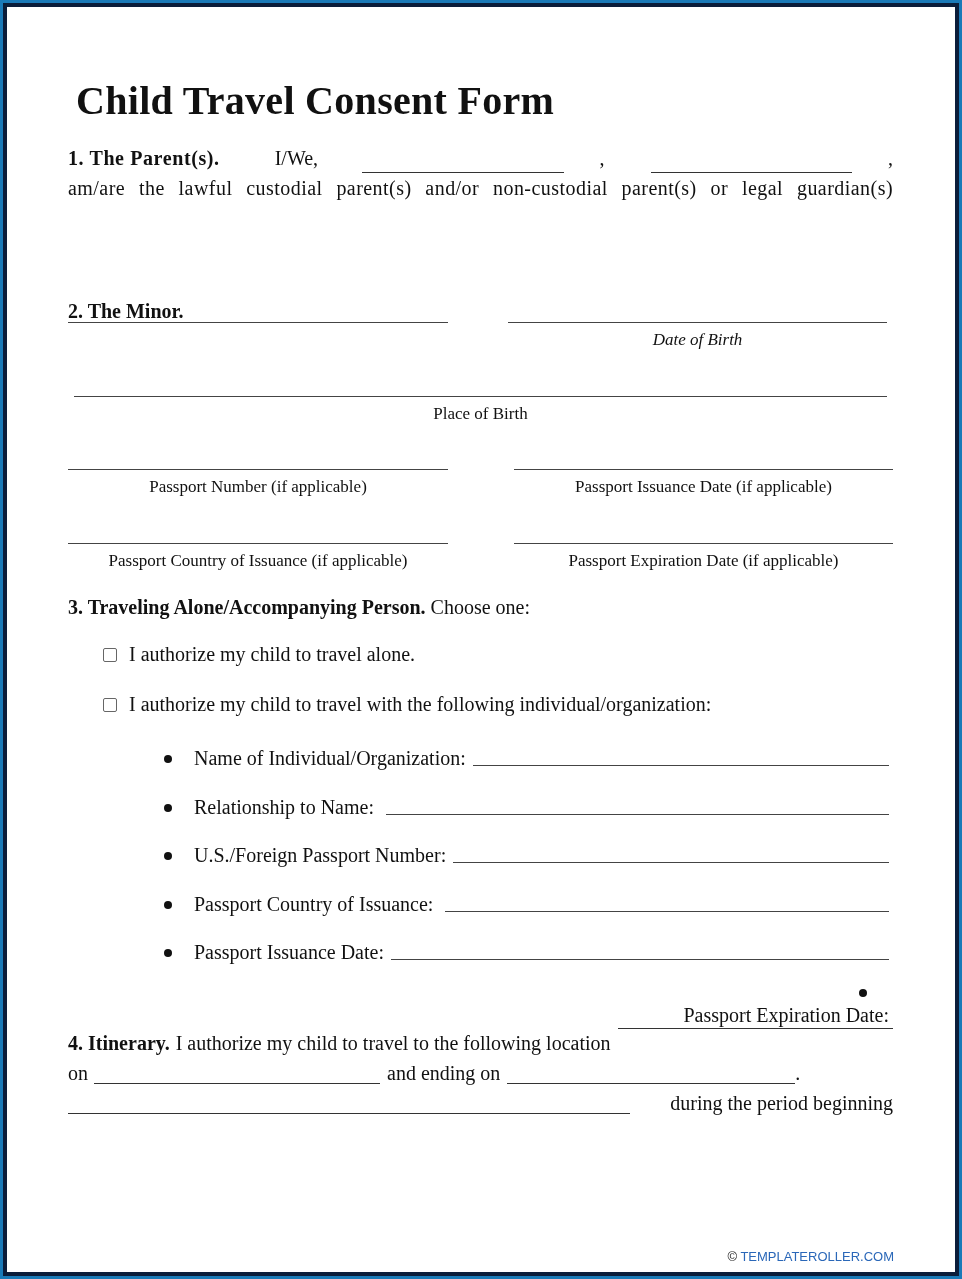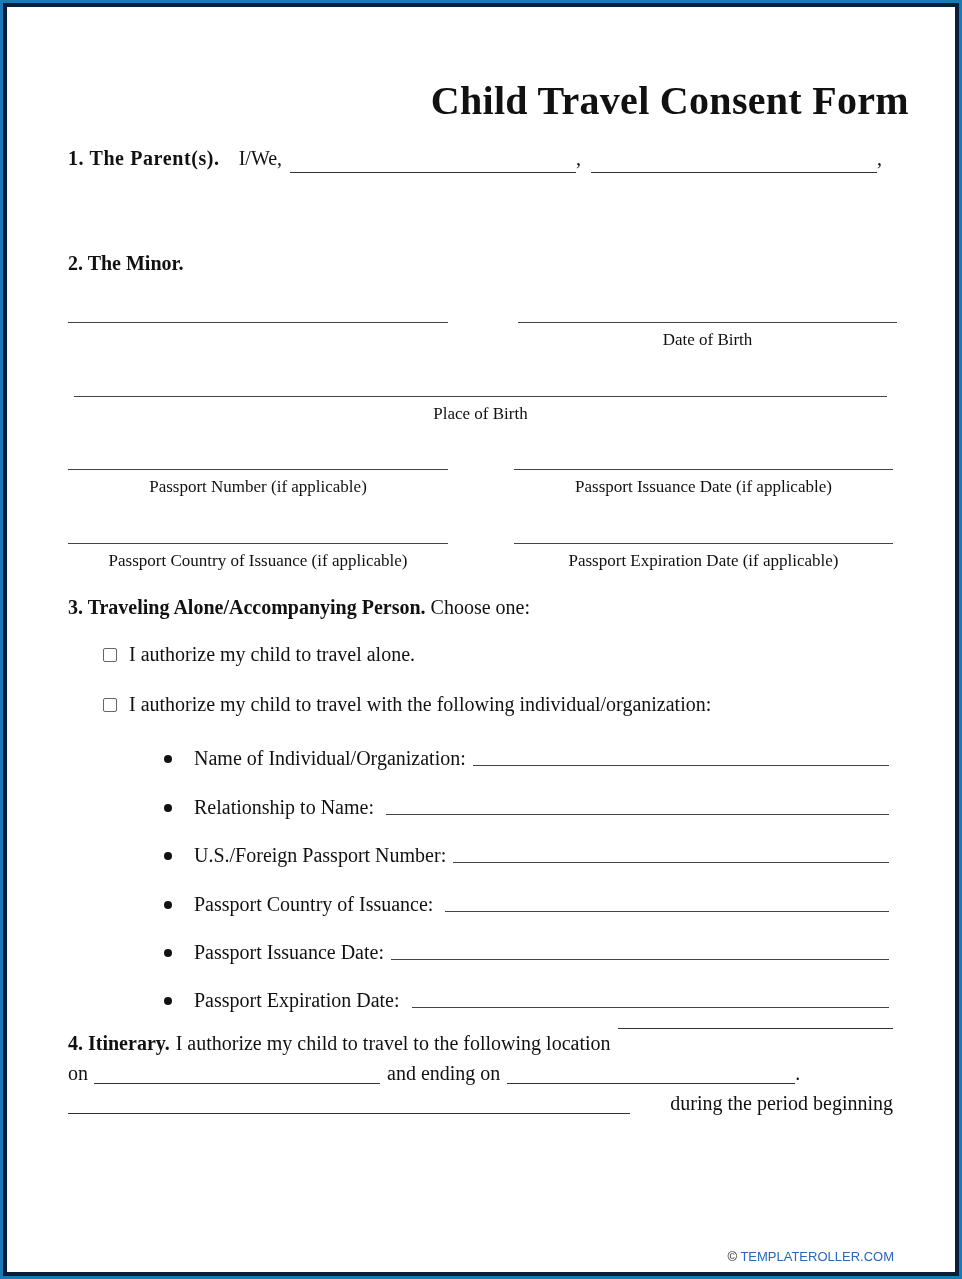--- a/index.html
+++ b/index.html
@@ -16,37 +16,37 @@
     background: #0b1d3a;
   }
   .page {
     position: absolute; left: 7px; top: 7px; right: 7px; bottom: 7px;
     background: #ffffff;
   }
   .content {
     position: absolute; left: 61px; top: 0; width: 825px;
   }
   h1 {
-    position: absolute; top: 70px; left: 16px; width: 825px;
-    margin: 0; text-align: right;
+    position: absolute; top: 70px; left: 8px; width: 825px;
+    margin: 0; text-align: left;
     font-size: 40px; font-weight: bold; letter-spacing: 0.3px;
   }
   .para {
     position: absolute; left: 0; width: 825px;
     font-size: 20px; line-height: 30px;
     text-align: justify;
   }
   .para b { font-weight: bold; }
   .justify-line {
     text-align: justify; text-align-last: justify;
     white-space: nowrap;
   }
   .blank { display: inline-block; border-bottom: 1.5px solid #333; height: 20px; vertical-align: baseline; }
   .sec-title {
-    position: absolute; left: 0; font-size: 20px; font-weight: bold;
+    position: absolute; left: 0; font-size: 20px; font-weight: bold; margin-top: 48px;
   }
   .field {
     position: absolute; text-align: center;
   }
   .field .line {
     border-bottom: 1.5px solid #444; height: 0; width: 100%;
   }
   .field .lbl {
     font-size: 17px; margin-top: 7px;
   }
@@ -77,36 +77,37 @@
 </head>
 <body>
 
 <div class="frame-dark"></div>
 <div class="page">
   <div class="content">
 
     <h1>Child Travel Consent Form</h1>
 
     <div class="para" style="top:136px;">
-      <div class="justify-line" style="display:flex;align-items:flex-end;">
+      <div class="justify-line" style="display:flex;align-items:flex-end;gap:36px;">
         <b style="letter-spacing:0.6px;">1. The Parent(s).</b>
         <span style="margin-left:19px;">I/We,</span>
         <span class="blank" style="width:286px;margin-left:8px;"></span>
         <span>,</span>
         <span class="blank" style="width:286px;margin-left:10px;"></span>
         <span>,</span>
       </div>
+      <div class="justify-line" style="letter-spacing:0.45px;">am/are the lawful custodial parent(s) and/or non-custodial parent(s) or legal guardian(s)</div>
     </div>
 
     <div class="sec-title" style="top:245px;">2. The Minor.</div>
 
     <div class="field" style="left:0;top:315px;width:380px;">
       <div class="line"></div>
     </div>
-    <div class="field" style="left:450px;top:315px;width:379px;">
+    <div class="field" style="left:440px;top:315px;width:379px;font-style:italic;">
       <div class="line"></div>
       <div class="lbl">Date of Birth</div>
     </div>
     <div class="field" style="left:6px;top:389px;width:813px;">
       <div class="line"></div>
       <div class="lbl">Place of Birth</div>
     </div>
     <div class="field" style="left:0;top:462px;width:380px;">
       <div class="line"></div>
       <div class="lbl">Passport Number (if applicable)</div>
@@ -156,21 +157,21 @@
     <div class="bullet" style="top:886px;">
       <span class="dot"></span>
       <span>Passport Country of Issuance:</span>
       <span class="fill" style="margin-left:12px;"></span>
     </div>
     <div class="bullet" style="top:934px;">
       <span class="dot"></span>
       <span>Passport Issuance Date:</span>
       <span class="fill"></span>
     </div>
-    <div class="bullet" style="top:982px;">
+    <div class="bullet" style="top:982px;flex-direction:column;">
       <span class="dot"></span>
       <span>Passport Expiration Date:</span>
       <span class="fill" style="margin-left:12px;"></span>
     </div>
 
     <div class="para" style="top:1021px;">
       <div style="display:flex;align-items:flex-start;">
         <b>4. Itinerary.</b>
         <span style="margin-left:6px;">I authorize my child to travel to the following location</span>
         <span class="blank" style="flex:1;margin-left:7px;margin-bottom:4px;height:auto;"></span>

